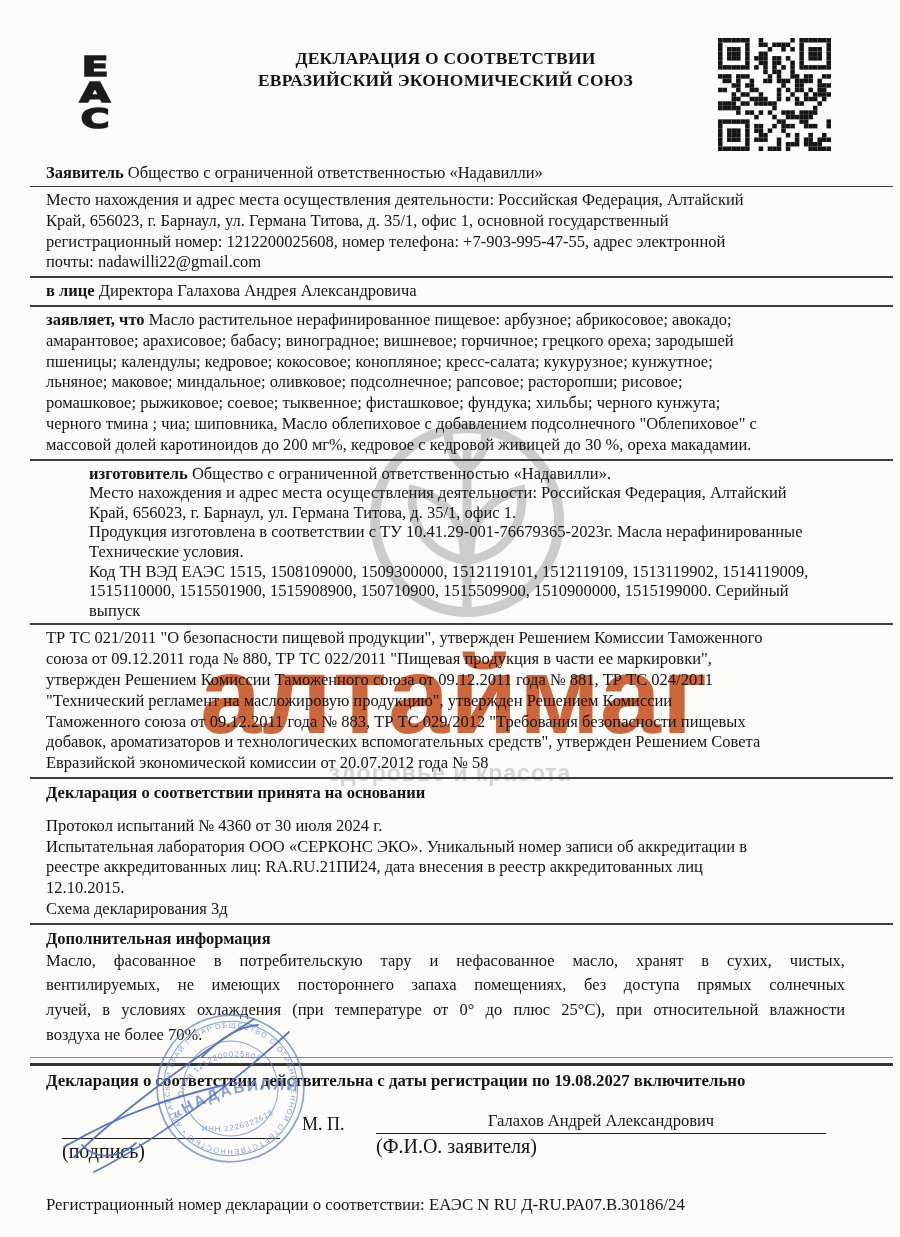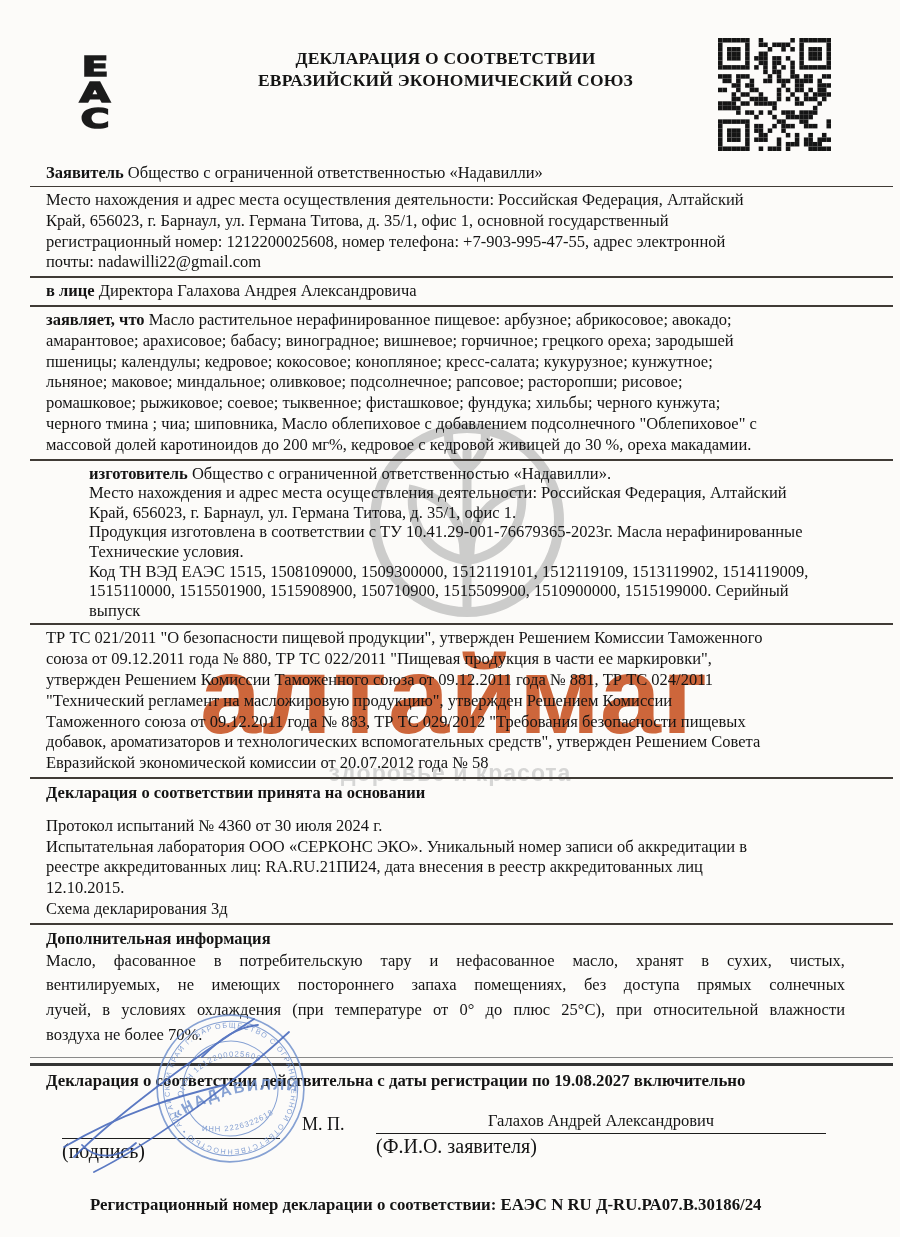--- a/index.html
+++ b/index.html
@@ -31,21 +31,21 @@
   .jline.last{text-align-last:left;}
   .validity{font-weight:bold;font-size:16.8px;line-height:22px;margin-top:2px;}
   
   .sigblock{position:relative;height:84px;margin-top:6px;}
   .sig-left{position:absolute;left:16px;top:40px;width:218px;}
   .sig-line{border-top:1.5px solid #1d1d1d;}
   .sig-caption{text-align:left;font-size:20px;padding-top:1px;}
   .sig-mp{position:absolute;left:256px;top:16px;font-size:18px;}
   .sig-right{position:absolute;left:330px;top:13px;width:450px;text-align:center;font-size:16.5px;}
   .sig-right .sig-line{margin-top:2px;}
-  .regblock{margin-top:10px;font-weight:bold;font-size:16.8px;line-height:25px;margin-left:44px;}
+  .regblock{margin-top:10px;font-weight:normal;font-size:16.8px;line-height:25px;}
   
   .wm-emblem{position:absolute;left:352px;top:408px;z-index:1;opacity:.5;}
   .wm-brand{
     position:absolute;left:200px;top:640px;width:520px;z-index:1;text-align:left;
     font-family:"Liberation Sans","DejaVu Sans",sans-serif;font-weight:bold;
     font-size:110px;line-height:1;color:#c2410c;opacity:.8;letter-spacing:1px;
   }
   .wm-tagline{
     position:absolute;left:240px;top:760px;width:420px;z-index:1;text-align:center;
     font-family:"Liberation Sans","DejaVu Sans",sans-serif;font-weight:bold;

